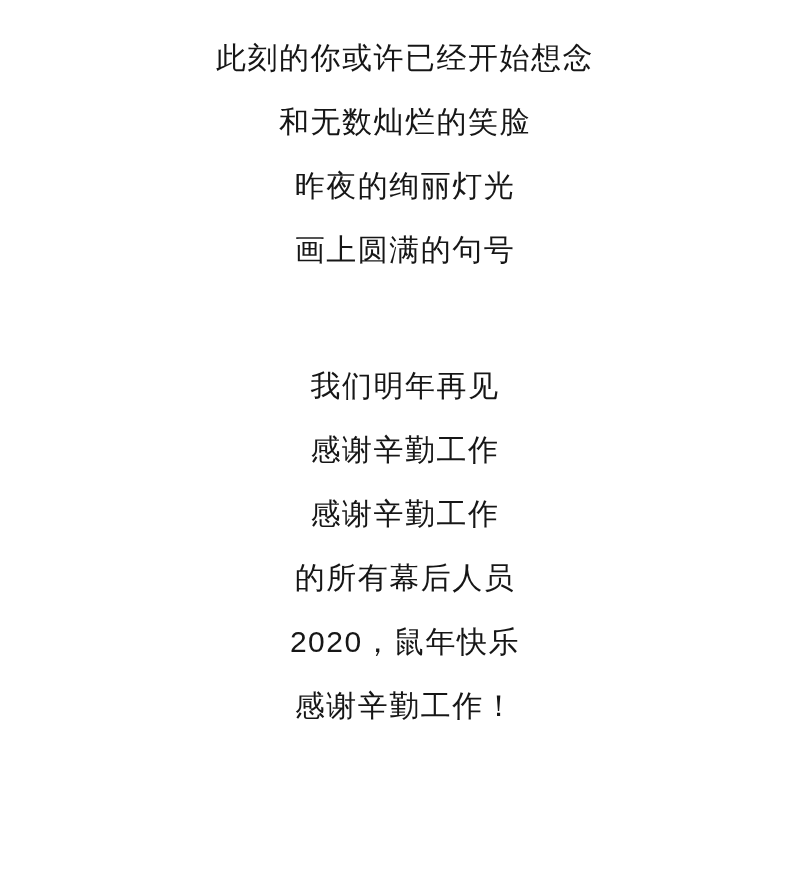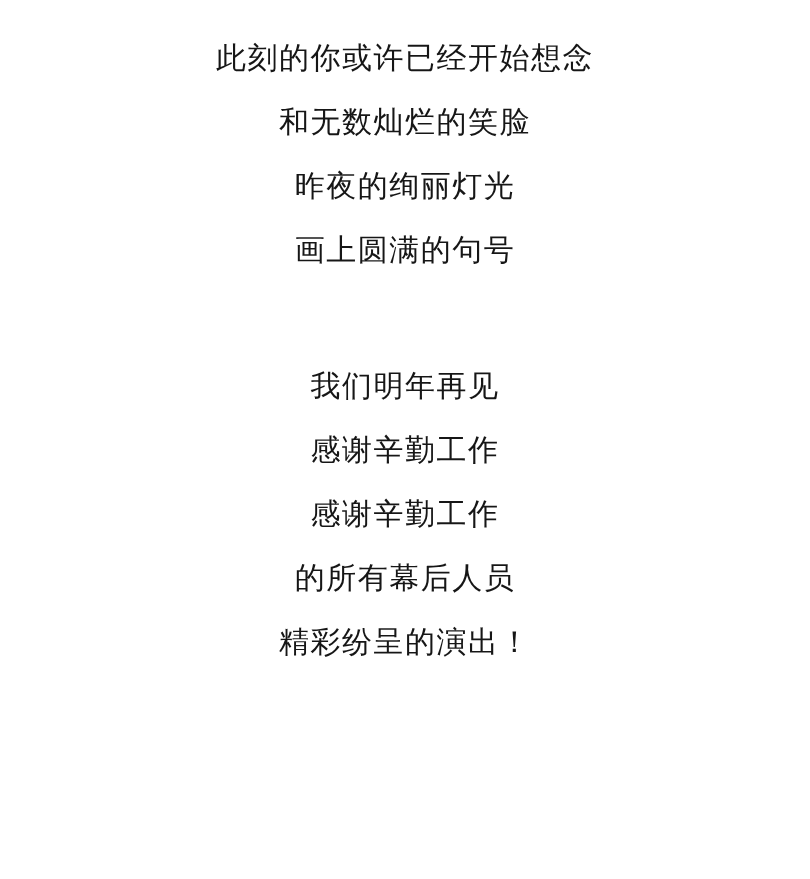--- a/index.html
+++ b/index.html
@@ -54,16 +54,17 @@
     <div class="line">画上圆满的句号</div>
   </div>
 
   <div class="stanza-gap"></div>
 
   <div class="stanza">
     <div class="line">我们明年再见</div>
     <div class="line">感谢辛勤工作</div>
     <div class="line">感谢辛勤工作</div>
     <div class="line">的所有幕后人员</div>
-    <div class="line">精彩纷呈的演出！</div>
+    <div class="line">2020，鼠年快乐</div>
+    <div class="line">感谢辛勤工作！</div>
   </div>
 
 </div>
 
 </body></html>

